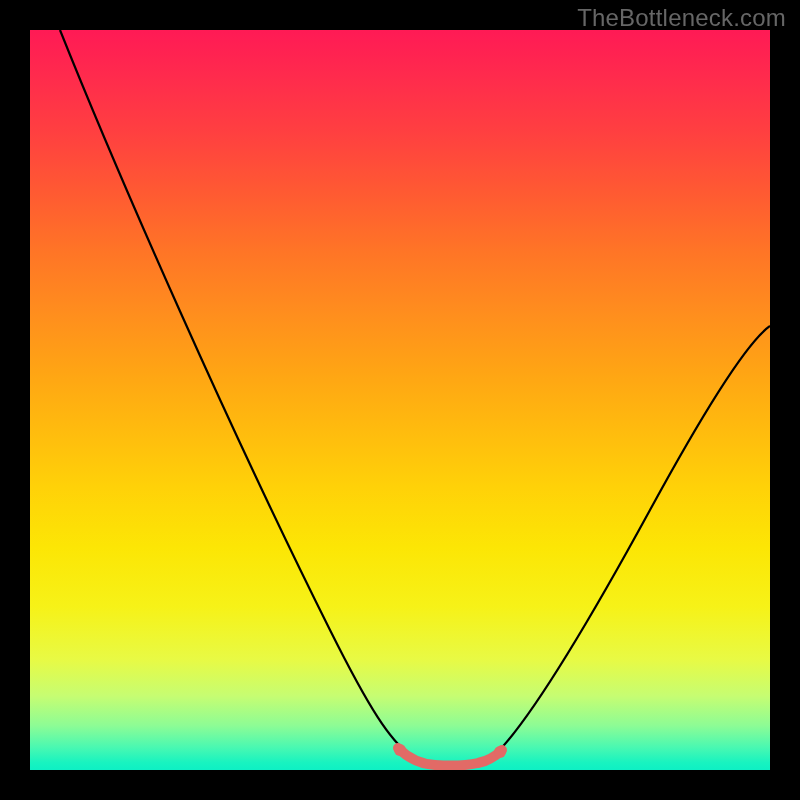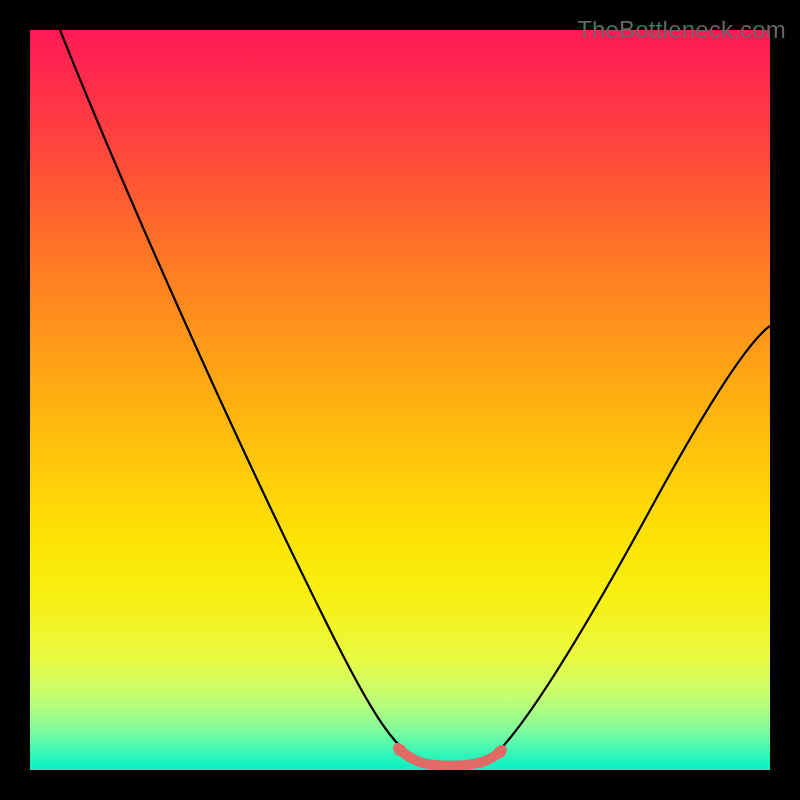--- a/index.html
+++ b/index.html
@@ -11,21 +11,21 @@
     overflow: hidden;
     font-family: Arial, Helvetica, sans-serif;
   }
   .container {
     position: relative;
     width: 800px;
     height: 800px;
   }
   .watermark {
     position: absolute;
-    top: 16px;
+    top: 4px;
     right: 14px;
     font-size: 24px;
     font-weight: 400;
     color: #666;
     z-index: 10;
     letter-spacing: 0.2px;
   }
   .frame {
     position: absolute;
     left: 30px;

